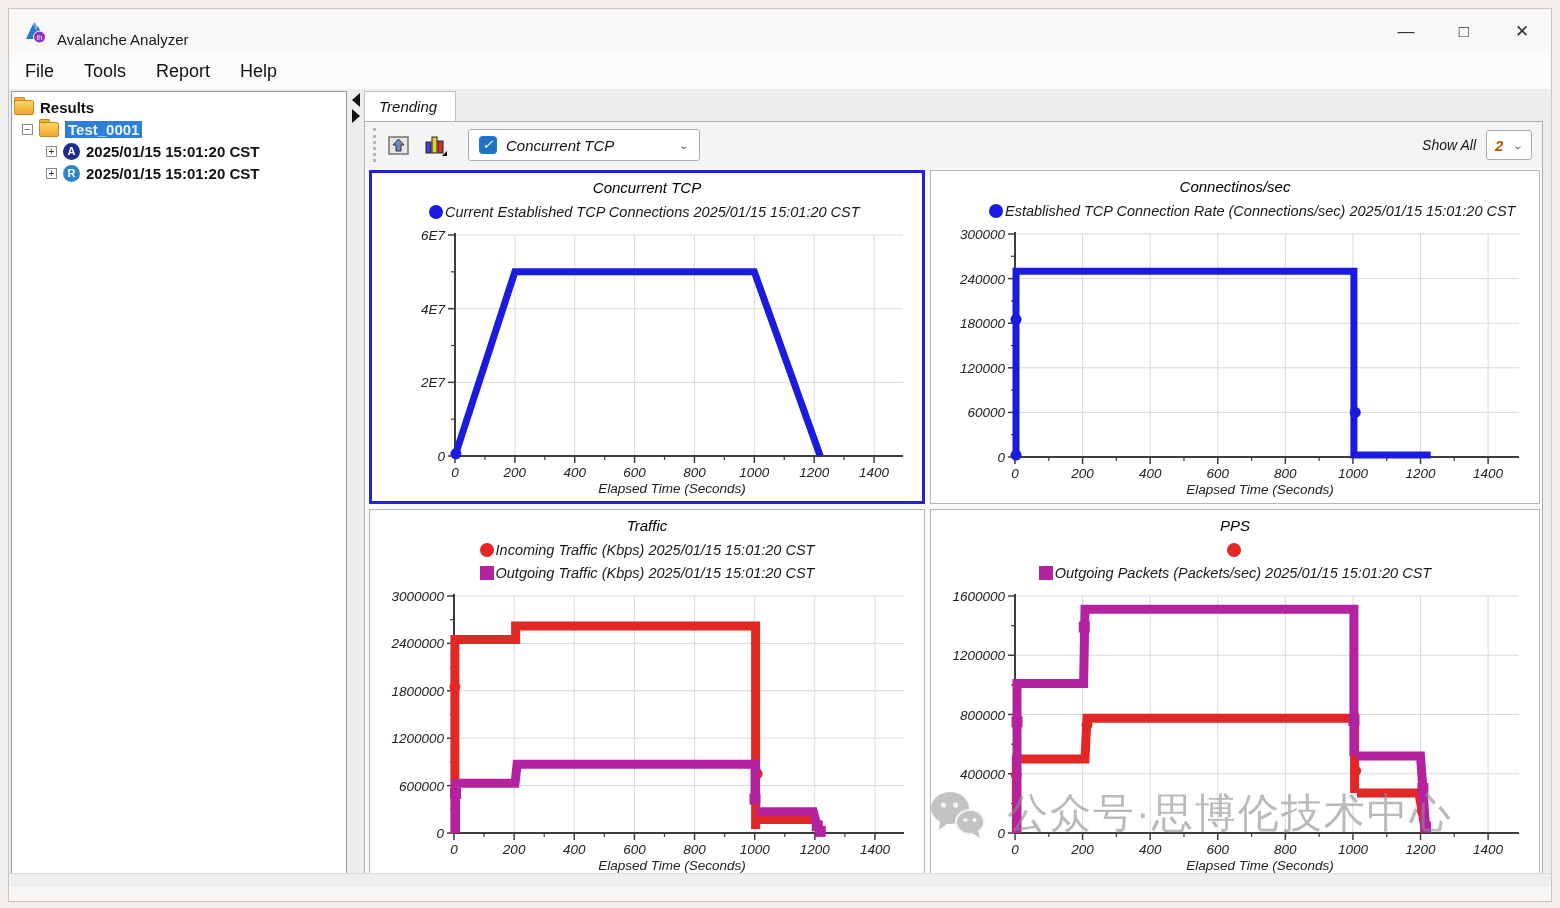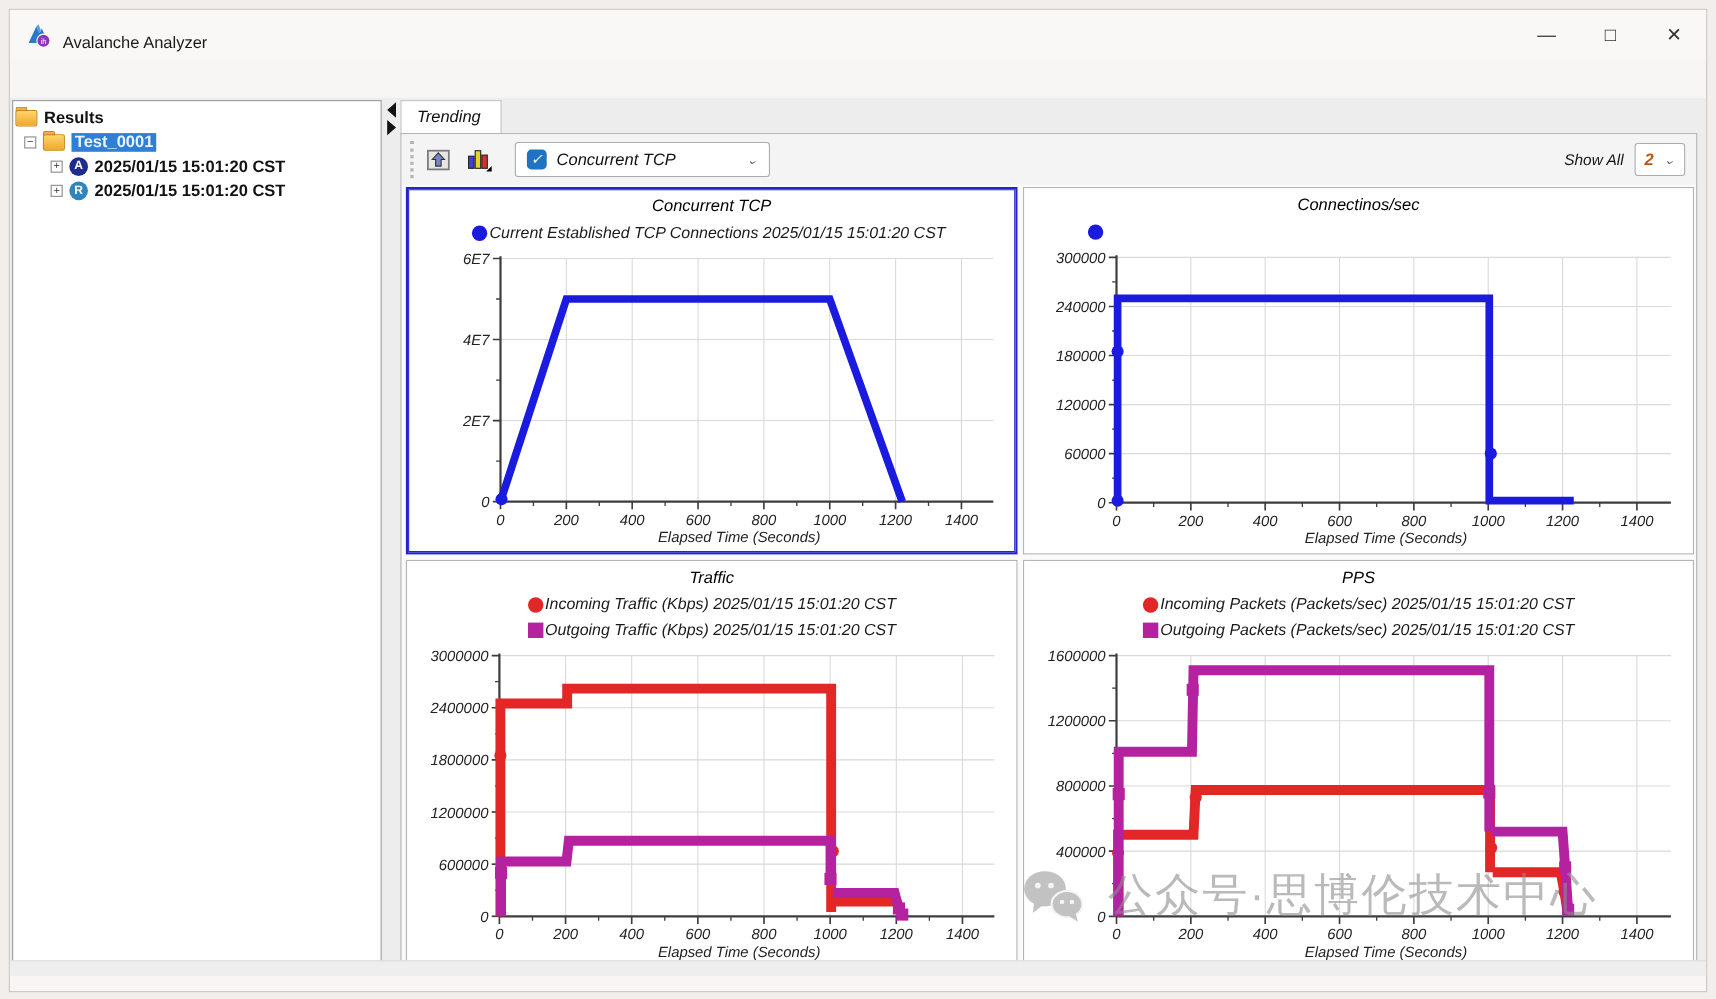--- a/index.html
+++ b/index.html
@@ -112,20 +112,26 @@
       </svg>
     </div>
     <span class="title-text">Avalanche Analyzer</span>
     <div class="win-controls">
       <div class="win-btn">—</div>
       <div class="win-btn">□</div>
       <div class="win-btn">✕</div>
     </div>
   </div>
 
+  <div class="menubar">
+    <span class="menu-item">File</span>
+    <span class="menu-item">Tools</span>
+    <span class="menu-item">Report</span>
+    <span class="menu-item">Help</span>
+  </div>
 
   <div class="main">
 
     <div class="tree-panel">
       <div class="tree-row" style="padding-left:2px;">
         <span class="folder-icon"></span>
         <span>Results</span>
       </div>
       <div class="tree-row" style="padding-left:10px;">
         <span class="expander">−</span>
@@ -244,20 +250,21 @@
                   <path d="M84.0 233.0 L143.9 48.8 L383.3 48.8 L449.2 233.0" fill="none" stroke="#1b1be0" stroke-width="7" stroke-linecap="butt"></path>
                   <circle cx="84.89793103448275" cy="230.79" r="5.5" fill="#1b1be0"></circle>
                   <text x="301" y="270" text-anchor="middle" font-size="13.5" font-family="Liberation Sans, sans-serif" fill="#222">Elapsed Time (Seconds)</text>
                 </svg></div>
           </div>
           <div class="chart-panel">
             <div class="chart-title">Connectinos/sec</div>
             <div class="chart-legend left">
                 <div class="legend-row">
                   <span class="legend-marker circle" style="background: rgb(27, 27, 224);"></span>
+                  <span class="legend-text">Established TCP Connection Rate (Connections/sec) 2025/01/15 15:01:20 CST</span>
                 </div>
               </div>
             <div class="chart-plot"><svg width="608" height="281">
                   <line x1="151.58620689655174" y1="12" x2="151.58620689655174" y2="235" stroke="#d9d9d9" stroke-width="1"></line>
                   <line x1="219.17241379310346" y1="12" x2="219.17241379310346" y2="235" stroke="#d9d9d9" stroke-width="1"></line>
                   <line x1="286.7586206896552" y1="12" x2="286.7586206896552" y2="235" stroke="#d9d9d9" stroke-width="1"></line>
                   <line x1="354.3448275862069" y1="12" x2="354.3448275862069" y2="235" stroke="#d9d9d9" stroke-width="1"></line>
                   <line x1="421.93103448275866" y1="12" x2="421.93103448275866" y2="235" stroke="#d9d9d9" stroke-width="1"></line>
                   <line x1="489.51724137931035" y1="12" x2="489.51724137931035" y2="235" stroke="#d9d9d9" stroke-width="1"></line>
                   <line x1="557.1034482758621" y1="12" x2="557.1034482758621" y2="235" stroke="#d9d9d9" stroke-width="1"></line>
@@ -393,21 +400,20 @@
                   <rect x="441.73310344827587" y="236.39" width="11" height="11" fill="#b5229f"></rect>
                   <rect x="444.74" y="241.92" width="11" height="11" fill="#b5229f"></rect>
                   <text x="302" y="286" text-anchor="middle" font-size="13.5" font-family="Liberation Sans, sans-serif" fill="#222">Elapsed Time (Seconds)</text>
                 </svg></div>
           </div>
           <div class="chart-panel">
             <div class="chart-title">PPS</div>
             <div class="chart-legend center">
                 <div class="legend-row">
                   <span class="legend-marker circle" style="background: rgb(227, 39, 38);"></span>
-                  <span class="legend-text">Incoming Packets (Packets/sec) 2025/01/15 15:01:20 CST</span>
                 </div>
                 <div class="legend-row">
                   <span class="legend-marker square" style="background: rgb(181, 34, 159);"></span>
                   <span class="legend-text">Outgoing Packets (Packets/sec) 2025/01/15 15:01:20 CST</span>
                 </div>
               </div>
             <div class="chart-plot"><svg width="608" height="295">
                   <line x1="151.58620689655174" y1="12" x2="151.58620689655174" y2="249" stroke="#d9d9d9" stroke-width="1"></line>
                   <line x1="219.17241379310346" y1="12" x2="219.17241379310346" y2="249" stroke="#d9d9d9" stroke-width="1"></line>
                   <line x1="286.7586206896552" y1="12" x2="286.7586206896552" y2="249" stroke="#d9d9d9" stroke-width="1"></line>

